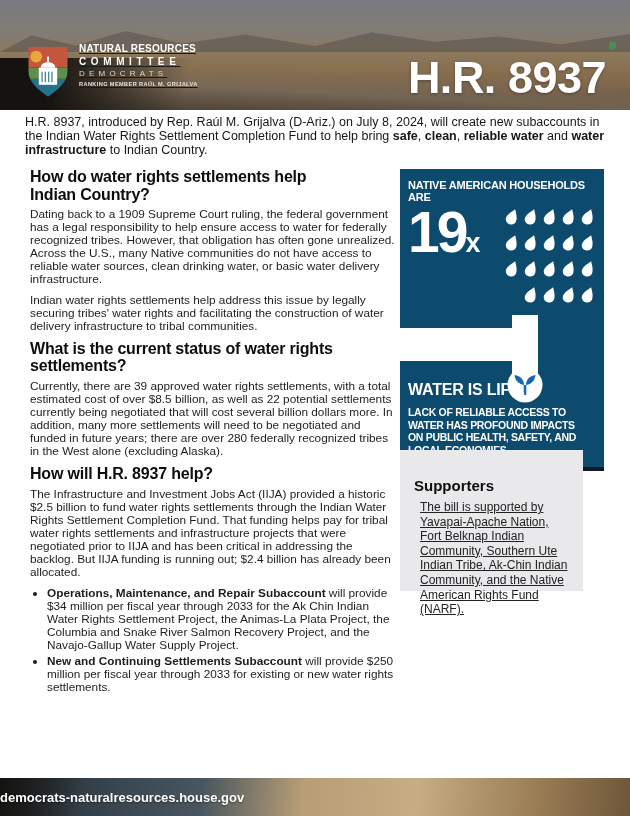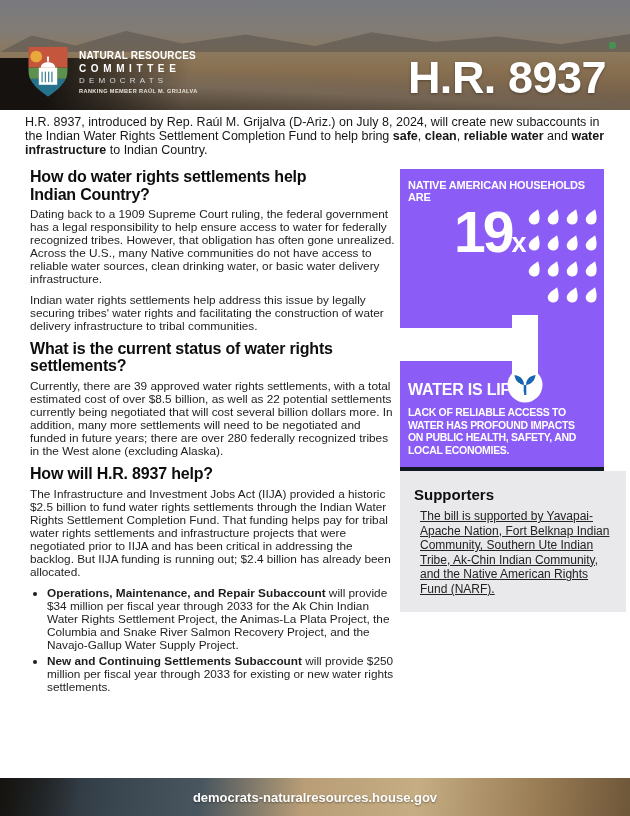--- a/index.html
+++ b/index.html
@@ -10,21 +10,21 @@
   .header{position:absolute;top:0;left:0;width:630px;height:110px;overflow:hidden;
     background:linear-gradient(180deg,#8f9298 0%,#99948c 28%,#a69070 48%,#a3865f 62%,#92785a 80%,#7c6448 100%);}
   .header .mountains{position:absolute;top:22px;left:0;width:100%;height:30px;background:#5f5c58;opacity:.5;
     clip-path:polygon(0 100%,5% 45%,12% 78%,20% 30%,29% 72%,39% 42%,50% 80%,59% 34%,69% 66%,79% 48%,89% 74%,100% 40%,100% 100%);}
   .header .canal{position:absolute;bottom:0;left:0;width:100%;height:52px;
     background:linear-gradient(100deg,#16130f 0%,#16130f 8%,rgba(22,19,15,0) 30%),
                linear-gradient(183deg,rgba(0,0,0,0) 35%,rgba(139,127,112,.55) 60%,rgba(61,55,47,.75) 100%);}
   .header .shade{position:absolute;inset:0;background:rgba(20,18,16,.18);}
   .green-dot{position:absolute;top:42px;right:14px;width:7px;height:7px;border-radius:2px;
     background:#3f9b54;opacity:.8;filter:blur(.5px);}
-  .logo{position:absolute;top:44px;left:25px;display:flex;align-items:center;gap:8px;}
+  .logo{position:absolute;top:44px;left:25px;display:flex;gap:8px;text-decoration:underline;}
   .logo-text{color:#fff;line-height:1;}
   .logo-l1{font-size:10px;font-weight:bold;letter-spacing:.2px;}
   .logo-l2{font-size:10px;font-weight:bold;letter-spacing:4.6px;margin-top:3px;}
   .logo-l3{font-size:8px;letter-spacing:4.2px;color:#d7dadd;margin-top:3px;}
   .logo-l4{font-size:5.6px;font-weight:bold;letter-spacing:.4px;color:#e9e4da;margin-top:4px;}
   .bill-title{position:absolute;top:52px;right:24px;color:#fff;font-size:45px;font-weight:800;
     letter-spacing:-.5px;text-shadow:0 1px 3px rgba(0,0,0,.35);}
 
   
   .intro{position:absolute;top:115px;left:25px;width:580px;font-size:12.5px;line-height:14px;color:#161616;}
@@ -33,46 +33,46 @@
   
   .left-col{position:absolute;top:166px;left:30px;width:365px;}
   .left-col h2{font-size:16px;line-height:17.5px;font-weight:800;color:#0d0d0d;
     letter-spacing:-.2px;margin:2px 0 5px 0;max-width:312px;}
   .left-col p{font-size:11.8px;line-height:13.1px;margin:0 0 7px 0;color:#1d1d1d;}
   .left-col ul{margin:1px 0 0 0;padding-left:17px;}
   .left-col li{font-size:11.8px;line-height:13.1px;margin:0 0 3px 0;color:#1d1d1d;}
 
   
   .bluebox{position:absolute;top:169px;left:400px;width:204px;height:298px;
-    background:#8b5cf6;border-bottom:4px solid #101820;color:#fff;overflow:hidden;}
+    background:#0c4a6e;border-bottom:4px solid #101820;color:#fff;overflow:hidden;}
   .bb-label{margin:10px 8px 0 8px;font-size:11px;font-weight:bold;letter-spacing:-.2px;}
   .bb-statrow{display:flex;margin:3px 8px 0 8px;height:109px;}
   .bb-left{flex:1;}
-  .bb-num{font-size:57px;font-weight:800;line-height:.92;letter-spacing:-3px;margin-left:46px;}
+  .bb-num{font-size:57px;font-weight:800;line-height:.92;letter-spacing:-3px;}
   .bb-x{font-size:27px;font-weight:800;letter-spacing:0;}
   .bb-caption{font-size:9.5px;font-weight:bold;line-height:11px;letter-spacing:-.4px;margin-top:4px;width:96px;}
   .bb-drops{width:95px;display:flex;flex-direction:column;gap:4px;align-items:flex-end;}
   .drop-row{display:flex;gap:2px;justify-content:flex-end;}
   .drop-row svg{display:block;}
   .bb-lower{position:relative;height:162px;}
   .hbar{position:absolute;left:0;top:13px;width:114px;height:33px;background:#fff;}
   .pipe{position:absolute;left:104px;top:0;}
   .wil{position:absolute;left:8px;top:66px;font-size:16px;font-weight:800;letter-spacing:-.2px;}
   .wil-sub{position:absolute;left:8px;top:91px;width:182px;font-size:10.5px;font-weight:bold;
     line-height:12.6px;letter-spacing:-.3px;}
 
   
-  .graybox{position:absolute;top:471px;left:400px;width:226px;height:141px;
-    background:#E9E9EB;box-sizing:border-box;padding:15px 14px;}
+  .graybox{position:absolute;top:450px;left:400px;width:183px;height:141px;
+    background:#E9E9EB;box-sizing:border-box;padding:27px 14px;}
   .sup-h{font-size:15px;font-weight:800;color:#0d0d0d;margin:0 0 6px 0;}
   .sup-t{font-size:12px;line-height:14.6px;color:#222;padding-left:6px;text-decoration:underline;}
 
   
   .footer{position:absolute;top:778px;left:0;width:630px;height:38px;display:flex;
-    align-items:center;justify-content:center;
+    align-items:center;justify-content:flex-start;
     background:linear-gradient(96deg,#23282e 0%,#3b4852 20%,#49565f 32%,#b89d76 48%,#c6ad83 66%,#9a7d55 85%,#6e5639 100%);}
   .footer::before{content:"";position:absolute;left:0;top:0;width:90px;height:38px;
     background:linear-gradient(100deg,#15130f 0%,rgba(21,19,15,0) 85%);}
   .footer-url{position:relative;color:#fff;font-size:13px;font-weight:bold;letter-spacing:0;
     text-shadow:0 1px 2px rgba(0,0,0,.4);}
 </style>
 </head>
 <body>
 
 <div class="page">

